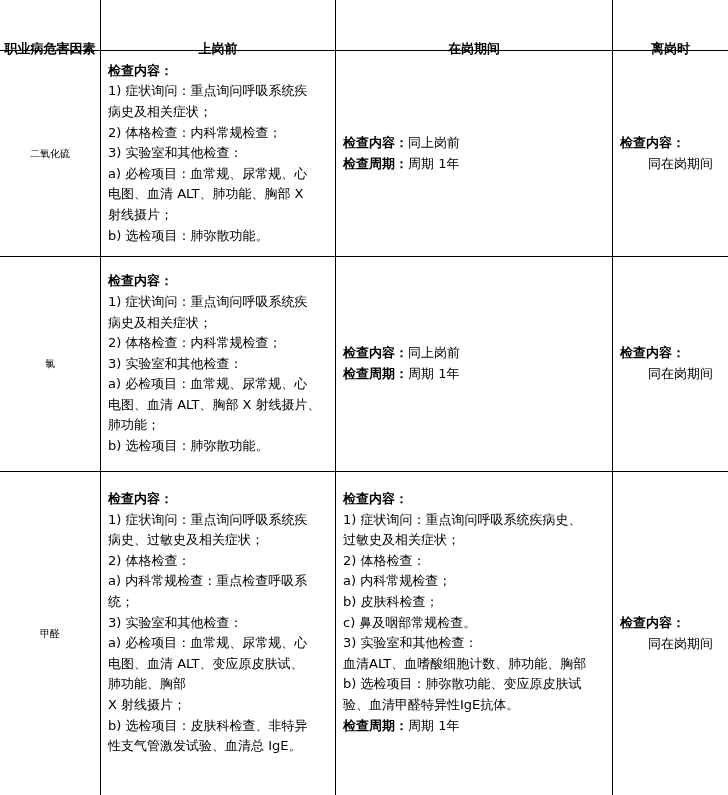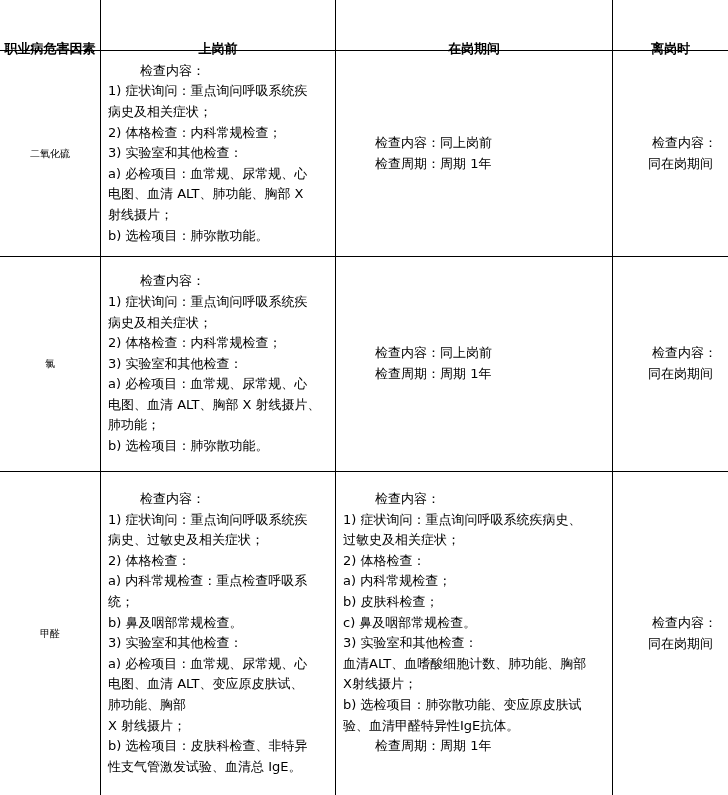--- a/index.html
+++ b/index.html
@@ -6,21 +6,21 @@
   body { width: 728px; height: 795px; overflow: hidden; position: relative;
          font-family: "DejaVu Sans", sans-serif; color: #000; font-size: 13px; }
   .tbl { position: absolute; left: 0; top: 0; width: 728px; height: 795px; }
   .vline { position: absolute; top: 0; bottom: 0; width: 1px; background: #000; }
   .hline { position: absolute; left: 0; right: 0; height: 1px; background: #000; }
   .cell { position: absolute; box-sizing: border-box; display: flex; flex-direction: column; justify-content: center; }
   .hdr { font-weight: bold; font-size: 13px; align-items: center; text-align: center; margin-top: 24px; }
   .factor { align-items: center; text-align: right; font-size: 10px; }
   .content { padding: 0 6px 0 7px; line-height: 20.6px; font-size: 13px; }
   .content .line { white-space: nowrap; }
-  .bold { font-weight: normal; margin-left: 32px; }
+  .bold { font-weight: bold; }
   .indent { padding-left: 28px; }
 </style>
 </head>
 <body>
 
 <div class="tbl">
 
   <div class="vline" style="left:100px"></div>
   <div class="vline" style="left:335px"></div>
   <div class="vline" style="left:612px"></div>
@@ -76,40 +76,38 @@
   </div>
 
   <div class="cell factor" style="left:0;top:472px;width:100px;height:323px">甲醛</div>
   <div class="cell content" style="left:101px;top:472px;width:234px;height:323px;justify-content:flex-start;padding-top:17px">
     <div class="line bold">检查内容：</div>
     <div class="line">1) 症状询问：重点询问呼吸系统疾</div>
     <div class="line">病史、过敏史及相关症状；</div>
     <div class="line">2) 体格检查：</div>
     <div class="line">a) 内科常规检查：重点检查呼吸系</div>
     <div class="line">统；</div>
-    <div class="line">b) 鼻及咽部常规检查。</div>
     <div class="line">3) 实验室和其他检查：</div>
     <div class="line">a) 必检项目：血常规、尿常规、心</div>
     <div class="line">电图、血清 ALT、变应原皮肤试、</div>
     <div class="line">肺功能、胸部</div>
     <div class="line">X 射线摄片；</div>
     <div class="line">b) 选检项目：皮肤科检查、非特异</div>
     <div class="line">性支气管激发试验、血清总 IgE。</div>
   </div>
   <div class="cell content" style="left:336px;top:472px;width:276px;height:323px;justify-content:flex-start;padding-top:17px">
     <div class="line bold">检查内容：</div>
     <div class="line">1) 症状询问：重点询问呼吸系统疾病史、</div>
     <div class="line">过敏史及相关症状；</div>
     <div class="line">2) 体格检查：</div>
     <div class="line">a) 内科常规检查；</div>
     <div class="line">b) 皮肤科检查；</div>
     <div class="line">c) 鼻及咽部常规检查。</div>
     <div class="line">3) 实验室和其他检查：</div>
     <div class="line">血清ALT、血嗜酸细胞计数、肺功能、胸部</div>
-    <div class="line">X射线摄片；</div>
     <div class="line">b) 选检项目：肺弥散功能、变应原皮肤试</div>
     <div class="line">验、血清甲醛特异性IgE抗体。</div>
     <div class="line"><span class="bold">检查周期：</span><span>周期 1年</span></div>
   </div>
   <div class="cell content" style="left:613px;top:472px;width:115px;height:323px">
     <div class="line bold">检查内容：</div>
     <div class="line indent">同在岗期间</div>
   </div>
 </div>
 

